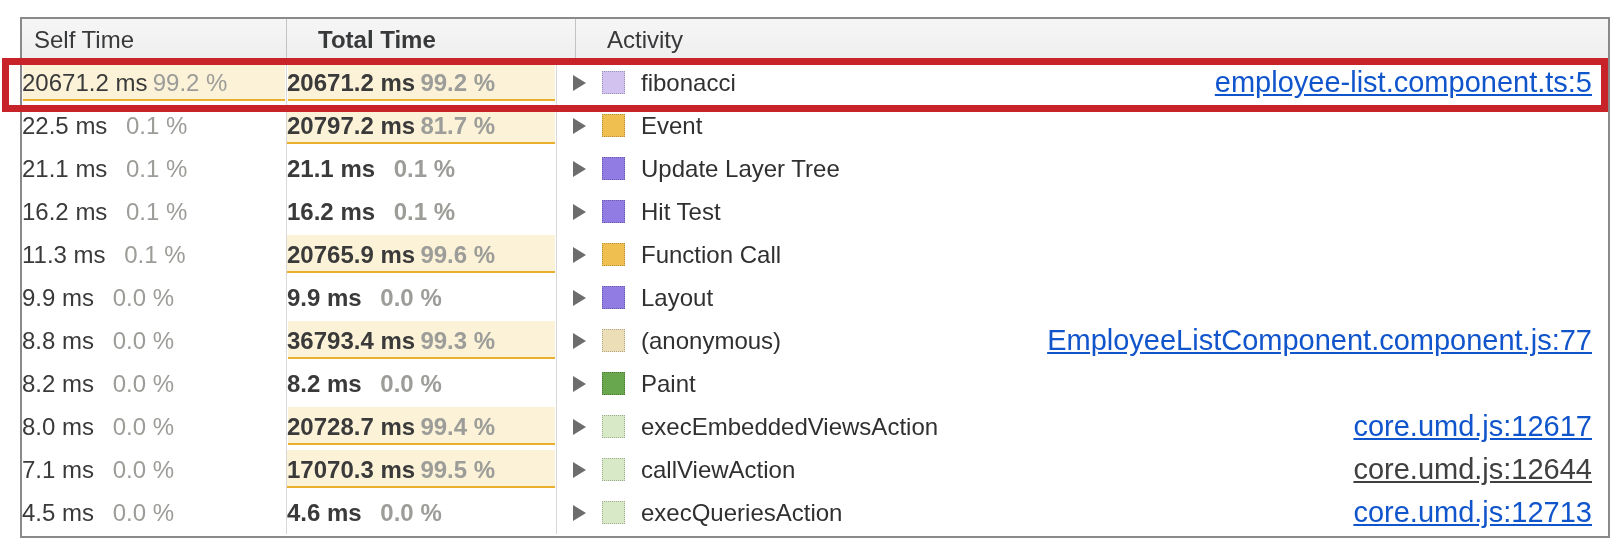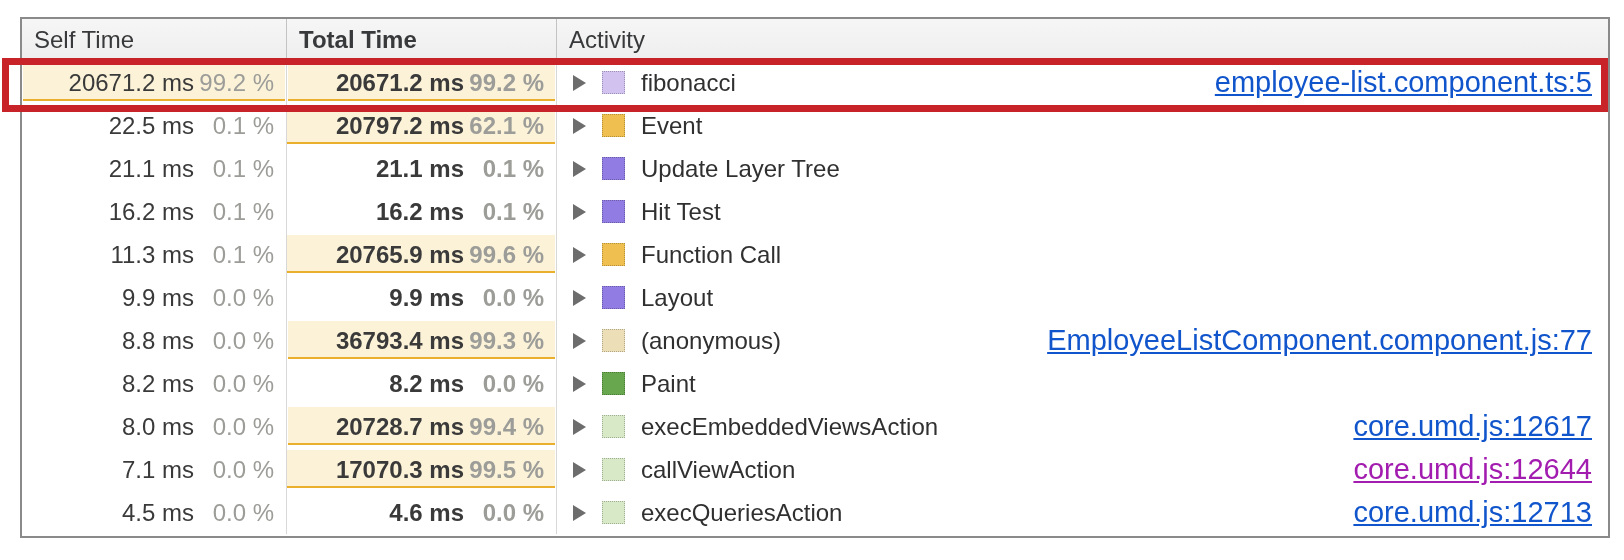--- a/index.html
+++ b/index.html
@@ -3,32 +3,32 @@
 <meta charset="utf-8">
 <style>
   * { margin:0; padding:0; box-sizing:border-box; }
   html,body { width:1624px; height:560px; background:#ffffff; overflow:hidden;
               font-family:"Liberation Sans","DejaVu Sans",sans-serif; }
 
   .grid { position:absolute; left:20px; top:17px; width:1590px; height:521px;
           border:2px solid #8a8a8a; background:#ffffff; }
 
   .hdr { display:flex; height:42px; background:linear-gradient(#f6f6f6,#eeeeee);
-         border-bottom:1px solid #bdbdbd; }
+         border-bottom:1px solid #bdbdbd;gap:19px; }
   .hcell { font-size:24px; color:#38393b; line-height:41px; padding-left:12px; }
   .c1 { width:265px; flex:none; }
   .c2 { width:270px; flex:none;font-weight:bold; }
   .c3 { flex:1 1 auto; min-width:0; }
   .hdr .c1, .hdr .c2 { border-right:1px solid #c3c3c3; }
 
   .row { display:flex; height:43px; background:#ffffff; }
   .cell { position:relative; height:100%; }
   .row .c1, .row .c2 { border-right:1px solid #d8d8d8; }
 
-  .num { display:flex; align-items:center; justify-content:flex-end;
+  .num { display:flex; align-items:center; justify-content:flex-start;
          padding-right:12px; }
   .bar { position:absolute; right:1px; top:2px; bottom:3px;
          background:#fbf2d8; border-bottom:2px solid #eab02d; z-index:0; }
   .ms  { position:relative; z-index:1; font-size:24px; color:#3a3a3a; }
   .pct { position:relative; z-index:1; font-size:24px; color:#9c9c98;
          width:80px; text-align:right; }
 
   .act { display:flex; align-items:center; padding-left:16px; padding-right:16px; }
   .tri { width:0; height:0; flex:none;
          border-top:8px solid transparent; border-bottom:8px solid transparent;
@@ -73,21 +73,21 @@
 
   <div class="row">
     <div class="cell num c1">
 
       <span class="ms">22.5 ms</span>
       <span class="pct">0.1 %</span>
     </div>
     <div class="cell num c2">
       <div class="bar" style="width: 99.8%;"></div>
       <span class="ms">20797.2 ms</span>
-      <span class="pct">62.1 %</span>
+      <span class="pct">81.7 %</span>
     </div>
     <div class="cell act c3">
       <span class="tri"></span>
       <span class="swatch" style="background: rgb(239, 192, 80);"></span>
       <span class="label">Event</span>
 
     </div>
   </div>
 
   <div class="row">
@@ -231,21 +231,21 @@
     </div>
     <div class="cell num c2">
       <div class="bar" style="width: 99.5%;"></div>
       <span class="ms">17070.3 ms</span>
       <span class="pct">99.5 %</span>
     </div>
     <div class="cell act c3">
       <span class="tri"></span>
       <span class="swatch" style="background: rgb(215, 233, 198);"></span>
       <span class="label">callViewAction</span>
-      <a class="link" style="color: #a21caf;">core.umd.js:12644</a>
+      <a class="link" style="color: #404040;">core.umd.js:12644</a>
     </div>
   </div>
 
   <div class="row">
     <div class="cell num c1">
 
       <span class="ms">4.5 ms</span>
       <span class="pct">0.0 %</span>
     </div>
     <div class="cell num c2">

